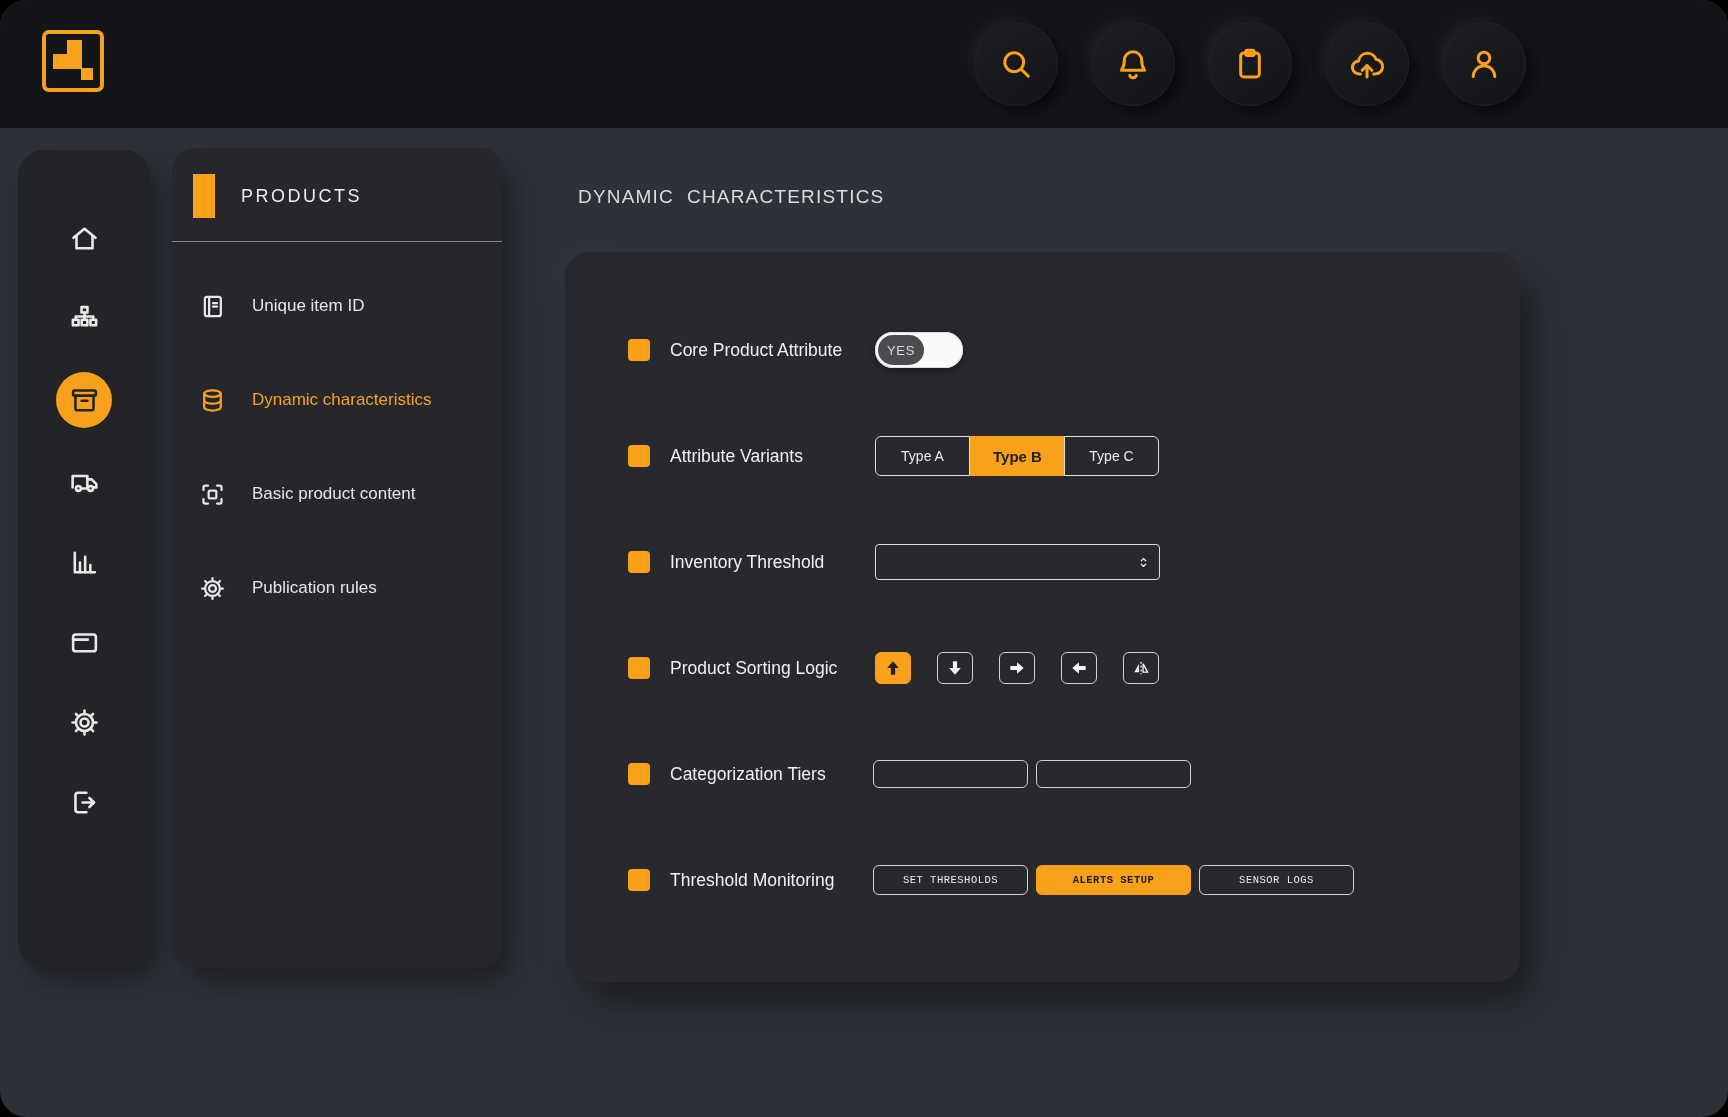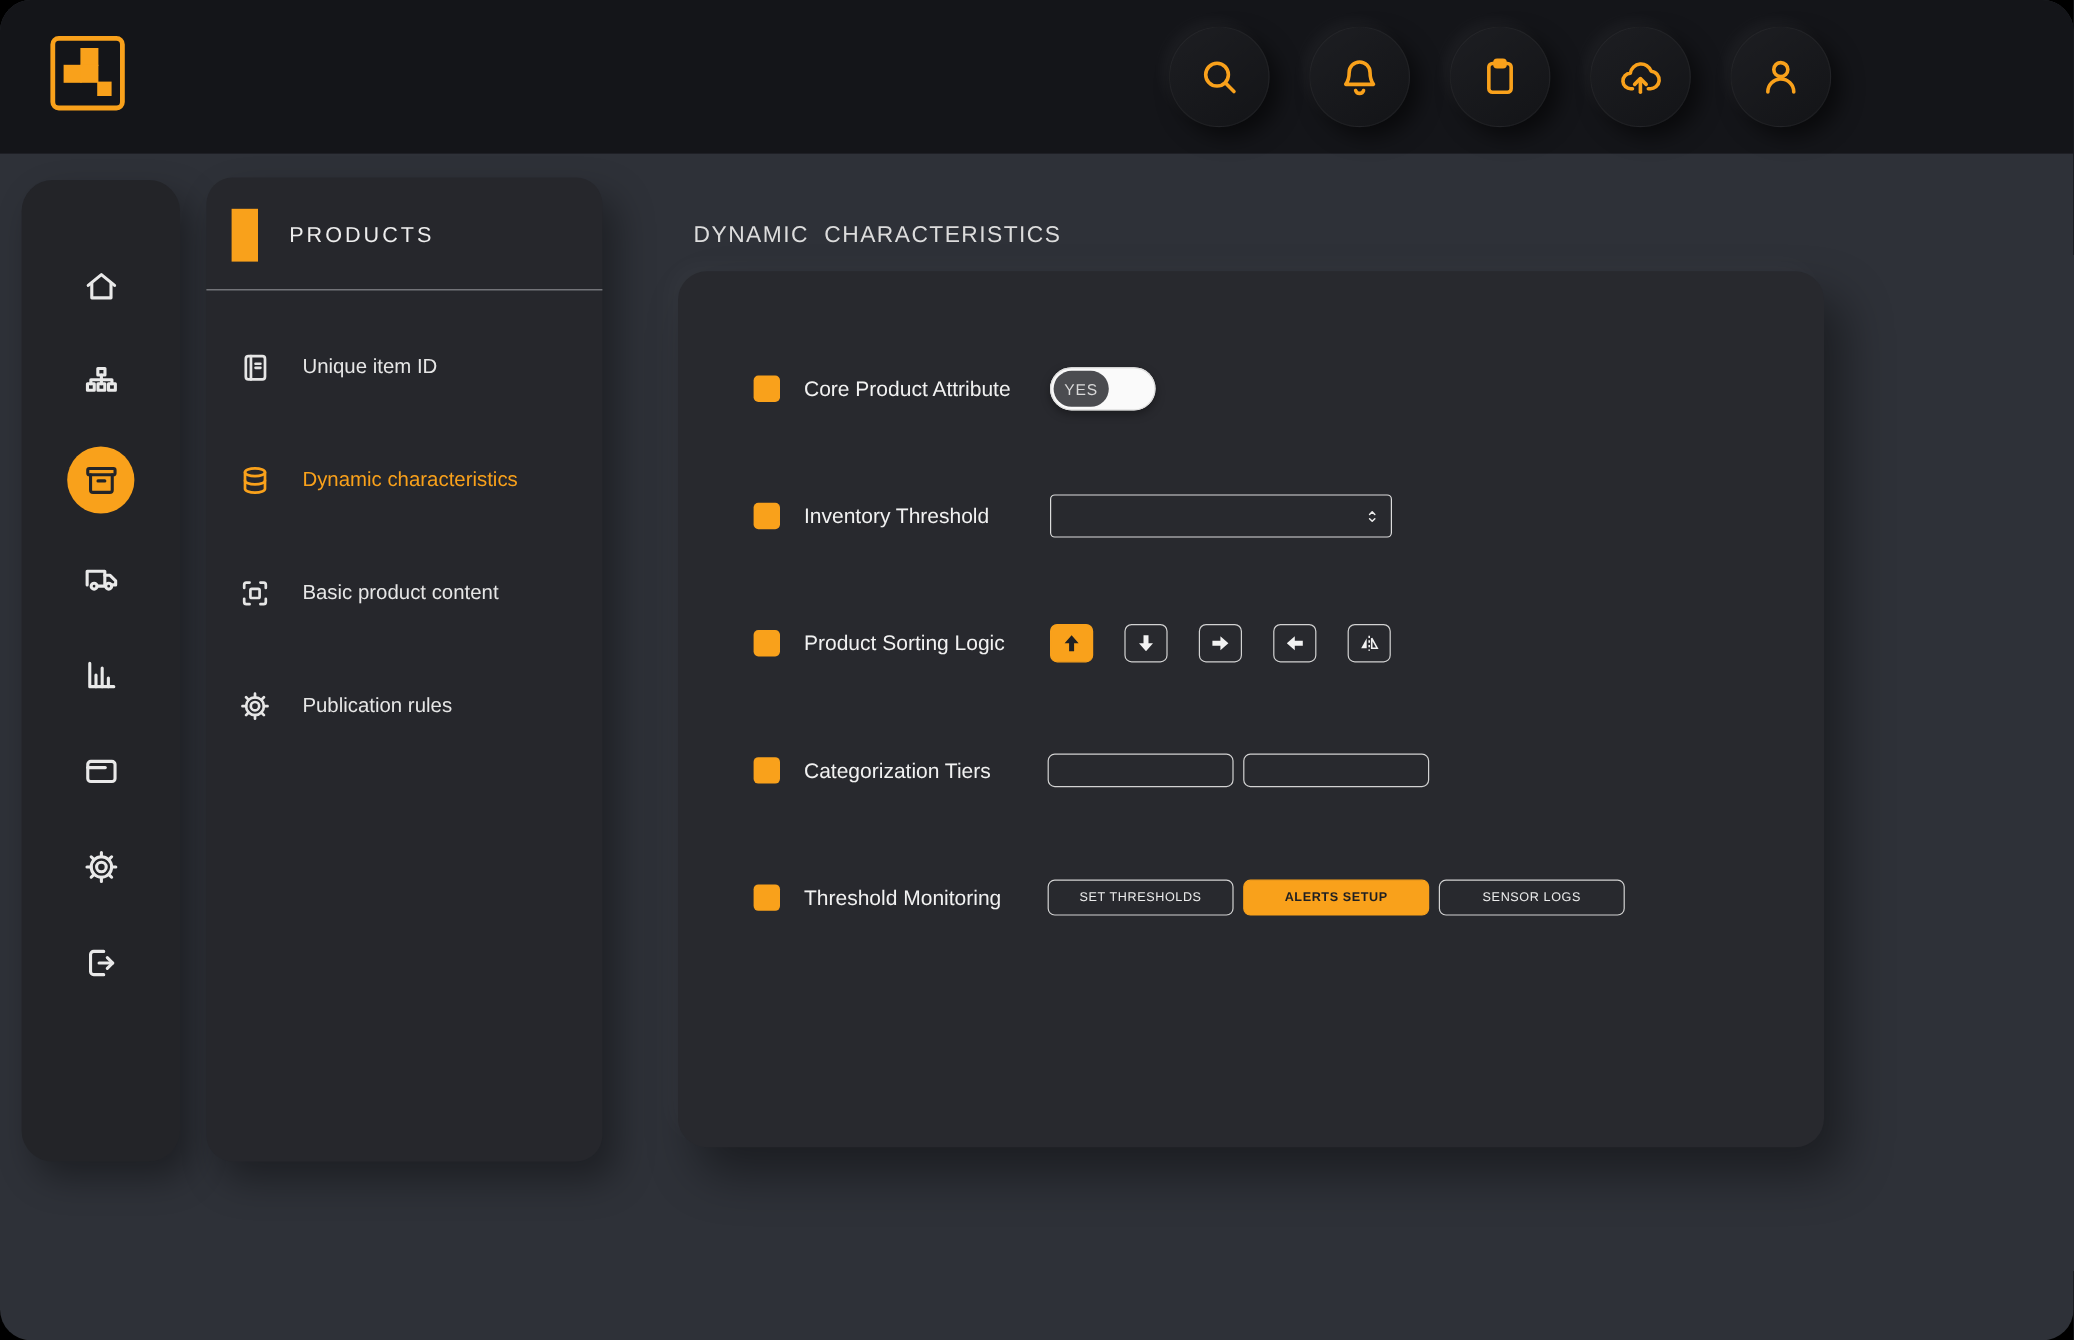--- a/index.html
+++ b/index.html
@@ -63,21 +63,21 @@
   .sun-wrap svg{width:20px;height:20px;}
   .moon-circle{margin-left:auto;width:34px;height:34px;border-radius:50%;background:#fff;
       display:flex;align-items:center;justify-content:center;color:#232428;}
   .moon-circle svg{width:19px;height:19px;}
   .vdiv{width:1px;height:40px;background:#5b5c61;margin:0 13px;flex:none;}
   .notes-btn{display:flex;align-items:center;gap:10px;background:none;border:none;
       color:#f3f3f3;font-size:16px;font-family:inherit;cursor:pointer;}
   .notes-btn svg{width:25px;height:25px;}
 
   
-  .card{position:absolute;left:565px;top:226px;width:955px;height:730px;border-radius:24px;
+  .card{position:absolute;left:565px;top:252px;width:955px;height:730px;border-radius:24px;
       background:var(--card-bg);padding-top:45px;
       box-shadow:-8px -8px 20px rgba(255,255,255,.025),16px 22px 40px rgba(0,0,0,.4);}
   .frow{height:106px;display:flex;align-items:center;padding-left:63px;}
   .cbx{width:22px;height:22px;border-radius:4px;background:var(--accent);flex:none;cursor:pointer;}
   .flabel{margin-left:20px;width:205px;font-size:17.5px;color:#f1f1f1;flex:none;}
   .ctrl{display:flex;align-items:center;}
 
   
   .toggle{width:88px;height:36px;border-radius:18px;background:#fafafa;
       box-shadow:inset 0 0 0 1px #dedede,0 3px 8px rgba(0,0,0,.35);
@@ -108,21 +108,21 @@
   .sq-btn.active{background:var(--accent);border-color:var(--accent);color:#1f2023;}
 
   
   .tiers{display:flex;gap:8px;margin-left:-2px;}
   .tier-input{width:155px;height:28px;border:1px solid #d2d2d2;border-radius:6px;background:transparent;
       color:#ececec;padding:0 8px;font-family:inherit;font-size:13px;outline:none;}
 
   
   .condbtns{display:flex;gap:8px;margin-left:-2px;}
   .cond-btn{width:155px;height:30px;border:1px solid #d2d2d2;border-radius:6px;background:transparent;
-      color:#ececec;font-size:10.5px;letter-spacing:.5px;font-family:Liberation Sans, sans-serif;
+      color:#ececec;font-size:10.5px;letter-spacing:.5px;font-family:Liberation Mono, monospace;
       display:flex;align-items:center;justify-content:center;cursor:pointer;}
   .cond-btn.active{background:var(--accent);border-color:var(--accent);color:#1e1f22;font-weight:bold;}
 
   .ic{fill:none;stroke:currentColor;stroke-width:2;stroke-linecap:round;stroke-linejoin:round;}
   .ic-fill{fill:currentColor;stroke:none;}
 </style>
 </head>
 <body>
 
 <div class="app">
@@ -284,20 +284,31 @@
       <span class="flabel">Core Product Attribute</span>
       <div class="ctrl">
         <div class="toggle">
           <span class="knob">
             <span>YES</span>
           </span>
         </div>
       </div>
     </div>
 
+    <div class="frow">
+      <span class="cbx"></span>
+      <span class="flabel">Attribute Variants</span>
+      <div class="ctrl">
+        <div class="seg">
+          <button class="seg-btn">Type A</button>
+          <button class="seg-btn active">Type B</button>
+          <button class="seg-btn">Type C</button>
+        </div>
+      </div>
+    </div>
 
     <div class="frow">
       <span class="cbx"></span>
       <span class="flabel">Inventory Threshold</span>
       <div class="ctrl">
         <div class="select">
           <span></span>
           <svg viewBox="0 0 24 24" class="ic">
             <path d="M8.5 9.2 L12 5.7 L15.5 9.2 M8.5 14.8 L12 18.3 L15.5 14.8"></path>
           </svg>

